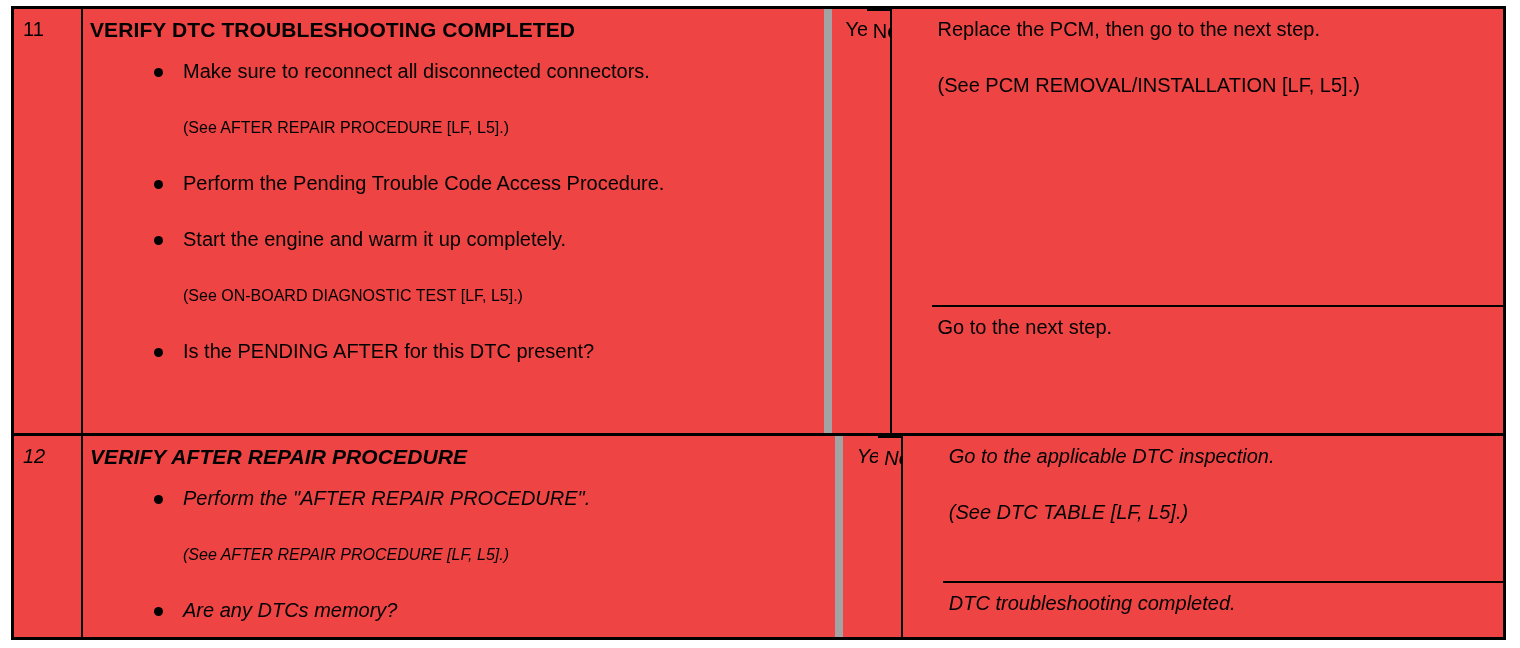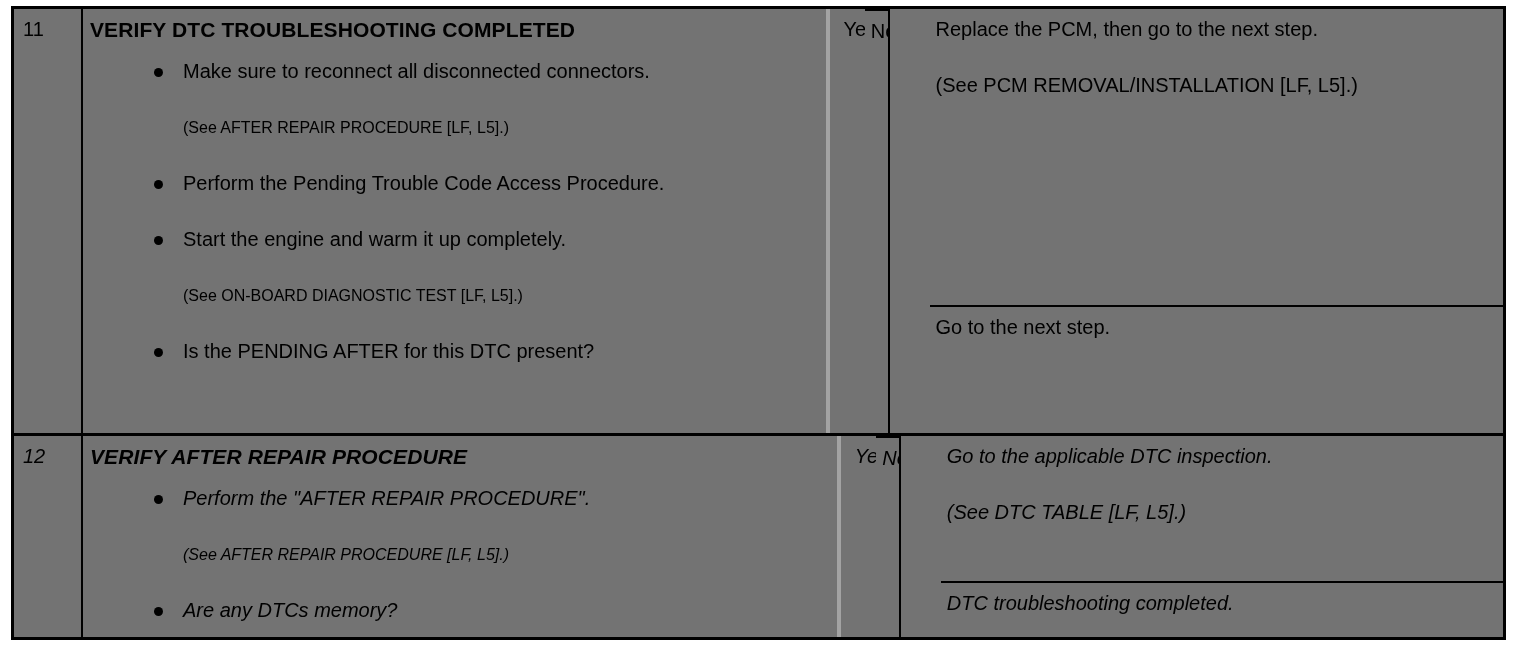--- a/index.html
+++ b/index.html
@@ -24,21 +24,21 @@
 
   
   .dtc-table {
     position: absolute;
     left: 11px;
     top: 6px;
     width: 1495px;
     height: 634px;
     border: 3px solid #000000;
     box-sizing: border-box;
-    background: #737373;
+    background: #ef4444;
   }
 
   .step-row {
     display: flex;
     box-sizing: border-box;
     width: 100%;
   }
   .step-row.row-11 { height: 424px; }
   .step-row.row-12 { height: 204px; border-top: 3px solid #000000; font-style: italic; }
 
@@ -50,21 +50,21 @@
     border-right: 2px solid #000000;
     padding: 8px 0 0 9px;
     font-size: 20px;
     line-height: 24px;
   }
 
   
   .col-action {
     flex: 1 1 auto;
     box-sizing: border-box;
-    border-right: 4px solid #a3a3a3;
+    border-right: 8px solid #a3a3a3;
     padding: 8px 0 0 7px;
     position: relative;
   }
 
   .action-title {
     font-size: 21px;
     font-weight: bold;
     line-height: 26px;
     letter-spacing: 0.1px;
     white-space: nowrap;

